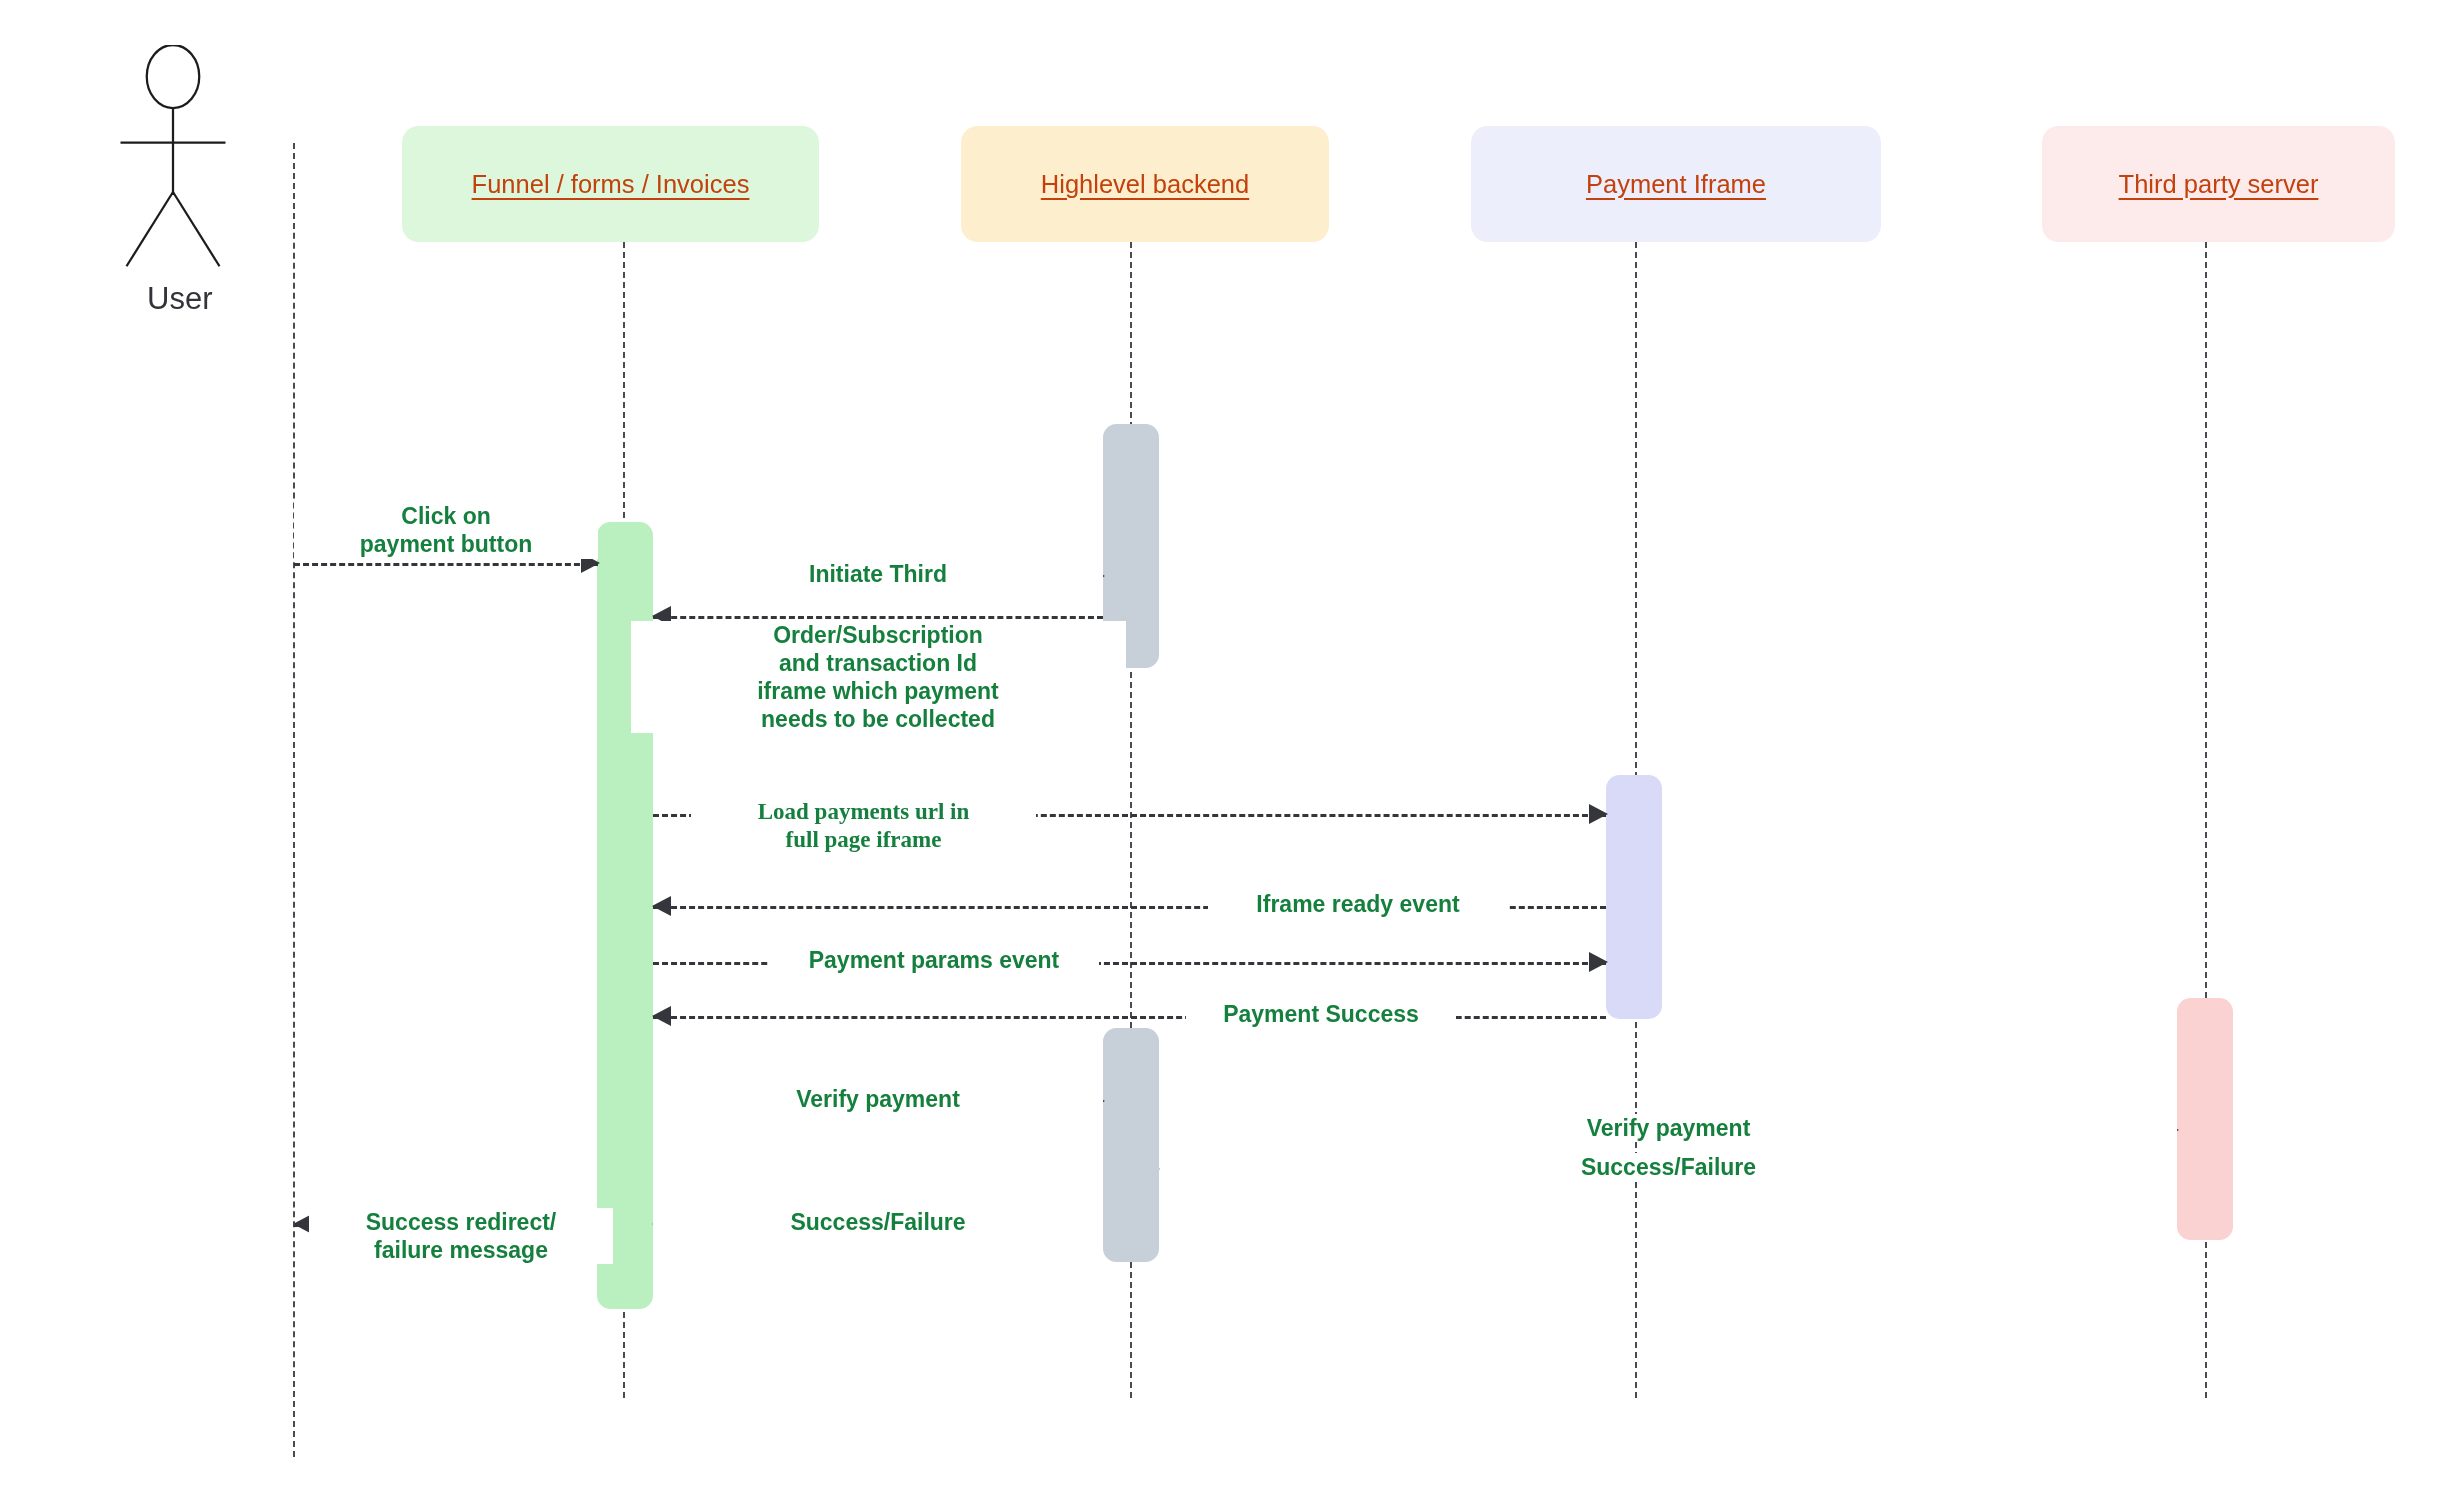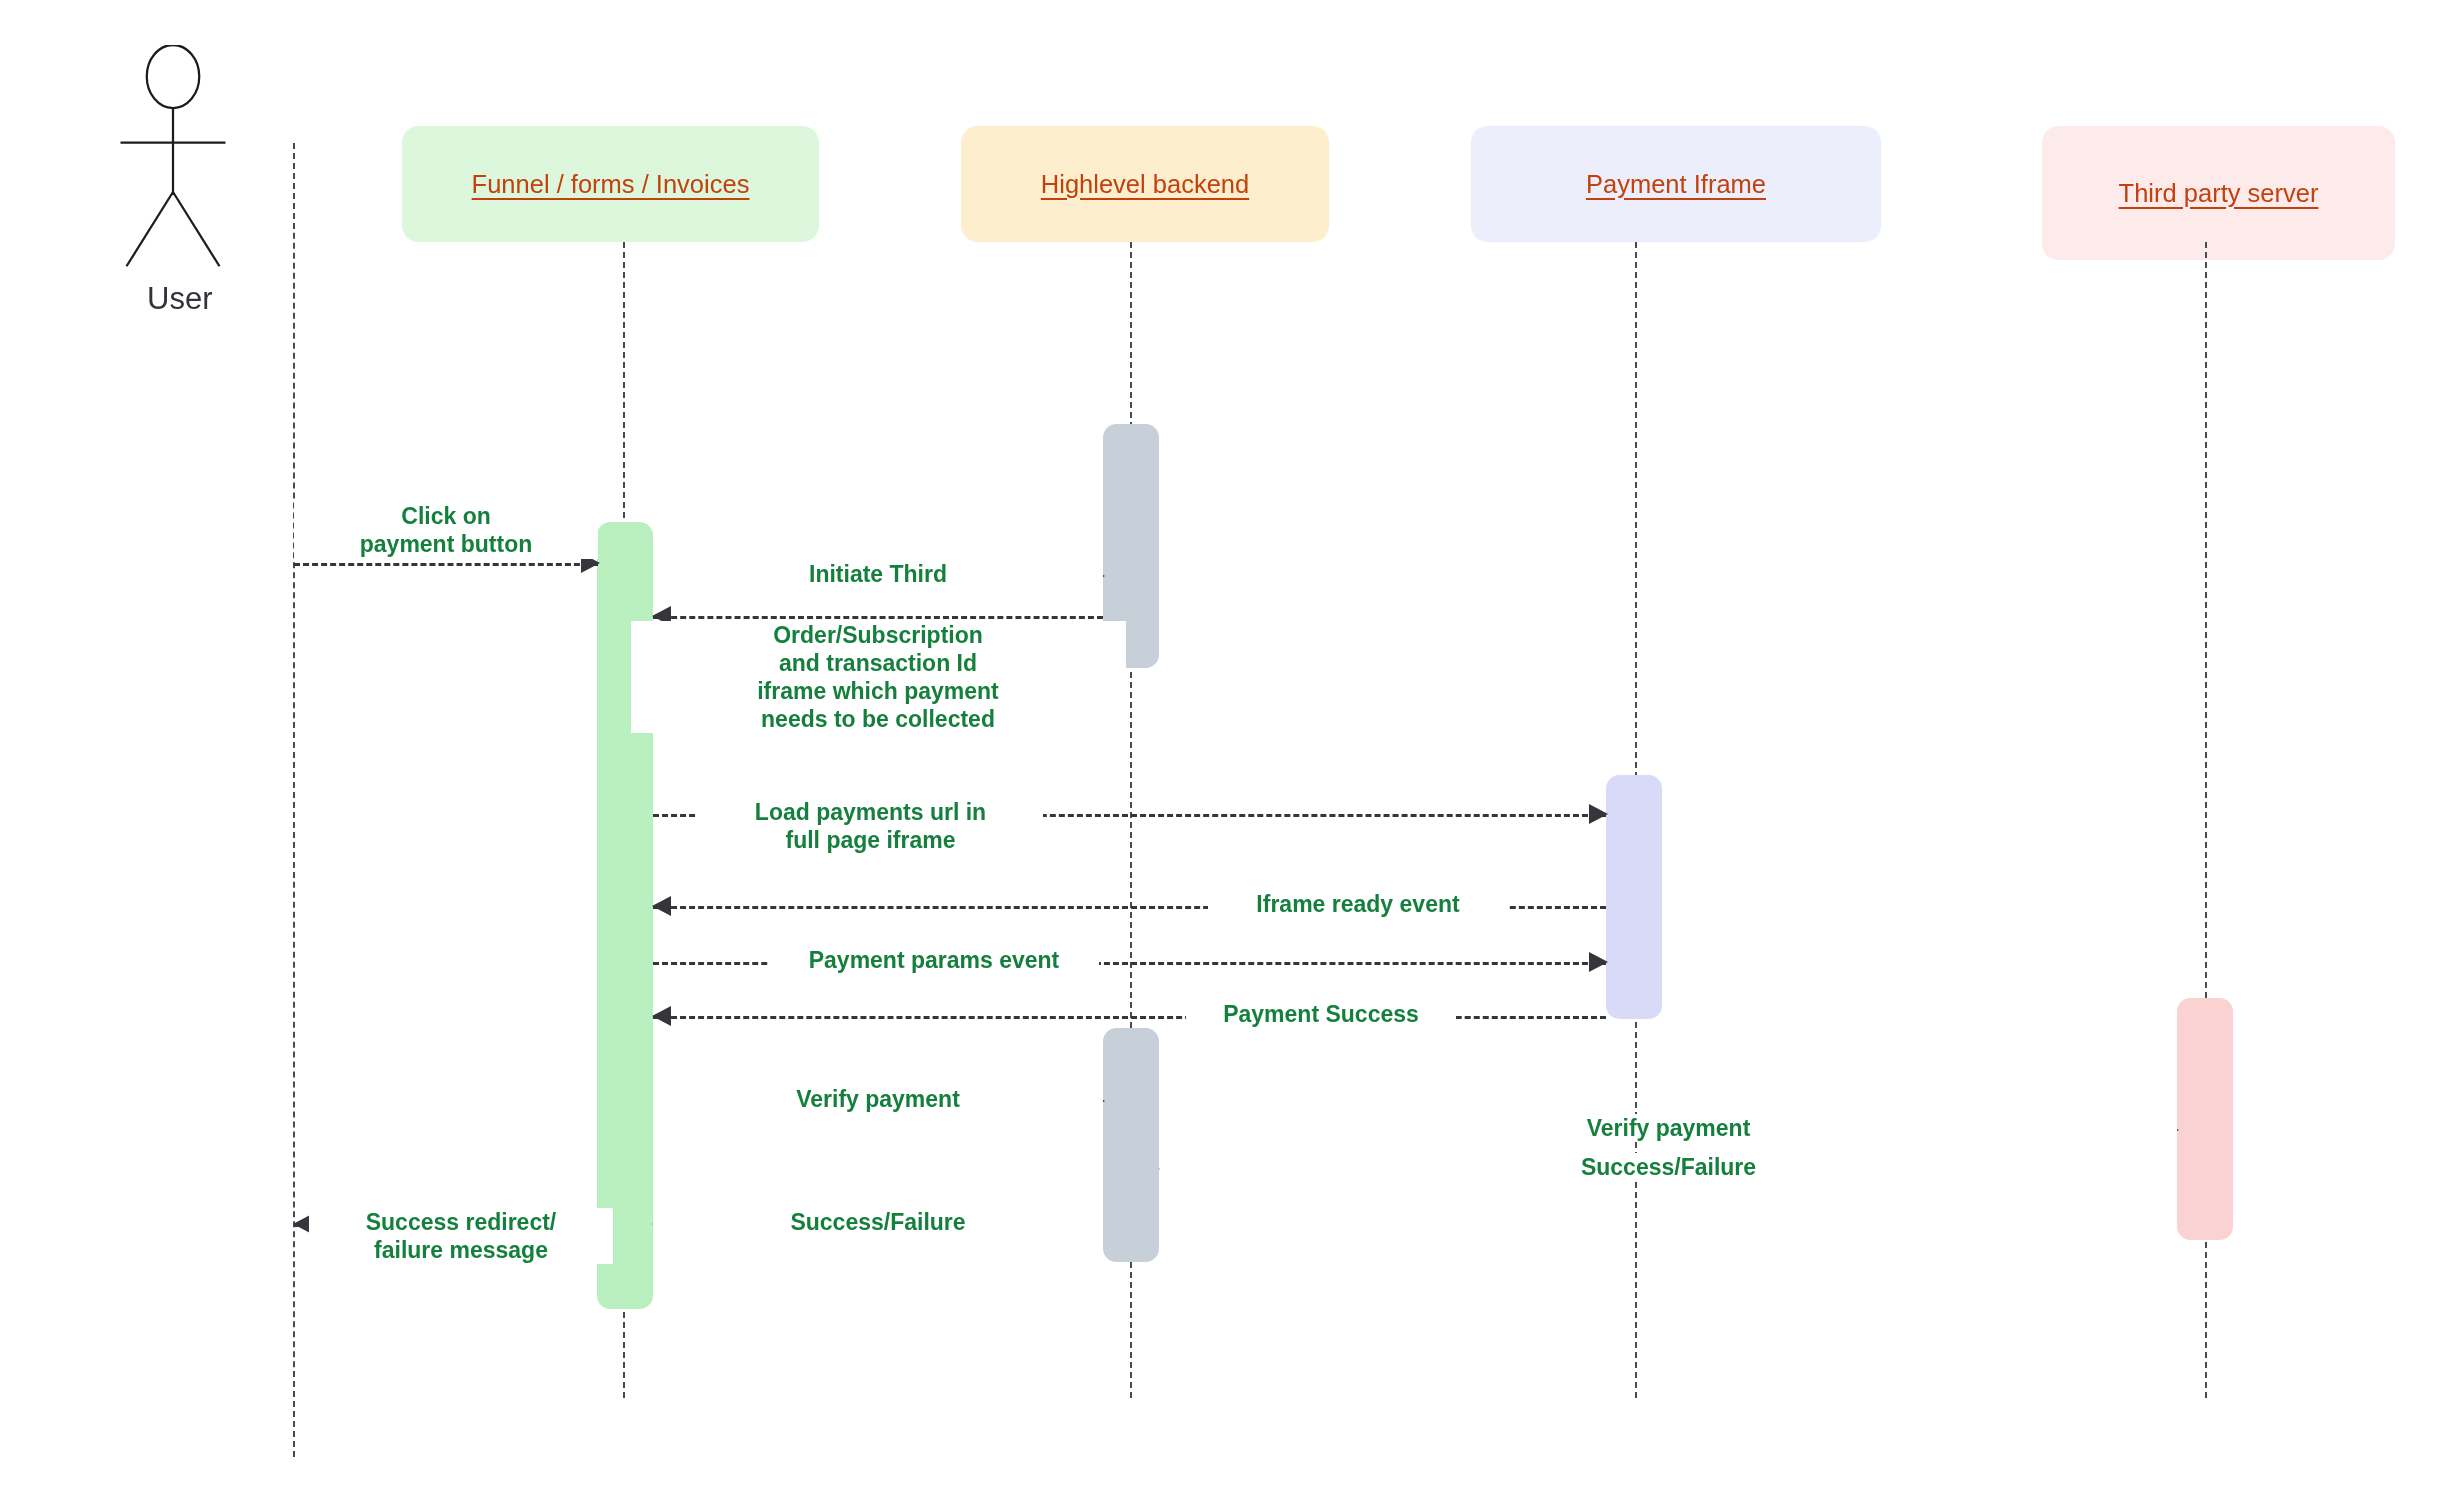--- a/index.html
+++ b/index.html
@@ -110,21 +110,21 @@
   </div>
 
   <div class="participant" style="left:961px; top:126px; width:368px; height:116px; background:#fdeecd;">
     <span class="participant-label">Highlevel backend</span>
   </div>
 
   <div class="participant" style="left:1471px; top:126px; width:410px; height:116px; background:#eceefb;">
     <span class="participant-label">Payment Iframe</span>
   </div>
 
-  <div class="participant" style="left:2042px; top:126px; width:353px; height:134px; background:#fdeaea;">
+  <div class="participant" style="left:2042px; top:126px; width:353px; height:116px; background:#fdeaea;">
     <span class="participant-label">Third party server</span>
   </div>
 
   <div class="lifeline" style="left:293px; top:143px; height:1314px;"></div>
   <div class="lifeline" style="left:623px; top:242px; height:1156px;"></div>
   <div class="lifeline" style="left:1130px; top:242px; height:1156px;"></div>
   <div class="lifeline" style="left:1635px; top:242px; height:1156px;"></div>
   <div class="lifeline" style="left:2205px; top:242px; height:1156px;"></div>
 
   <div class="activation" style="left:1103px; top:424px; width:56px; height:244px; background:#c7cfd9;"></div>
@@ -155,21 +155,21 @@
     <div class="msg-head left"></div>
     <div class="msg-label below" style="left:-22.5px; right:-22.5px;">Order/Subscription
 and transaction Id
 iframe which payment
 needs to be collected</div>
   </div>
 
   <div class="msg" style="left:653px; top:814px; width:953px;">
     <div class="msg-line"></div>
     <div class="msg-head right"></div>
-    <div class="msg-label mid" style="left:45px; width:330px;">Load payments url in
+    <div class="msg-label mid" style="left:38px; width:330px;font-family:Liberation Serif, serif;">Load payments url in
 full page iframe</div>
   </div>
 
   <div class="msg" style="left:653px; top:906px; width:953px;">
     <div class="msg-line"></div>
     <div class="msg-head left"></div>
     <div class="msg-label mid" style="left:555px; width:285px;">Iframe ready event</div>
   </div>
 
   <div class="msg" style="left:653px; top:962px; width:953px;">

